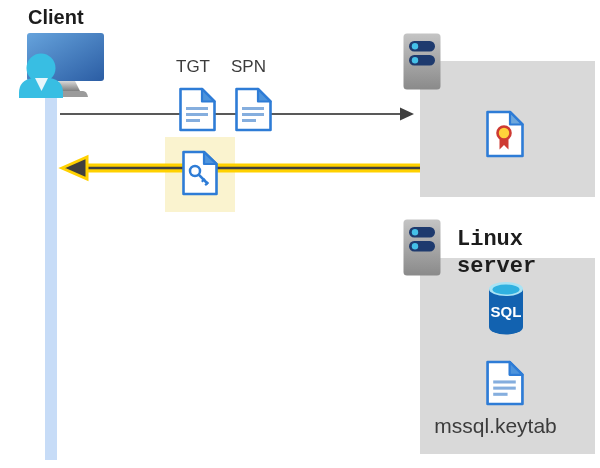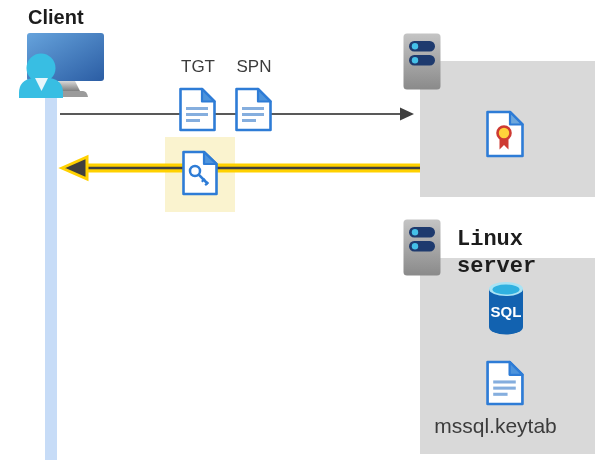--- a/index.html
+++ b/index.html
@@ -8,21 +8,21 @@
   .abs { position:absolute; }
   .z0 { z-index:0; } .z1 { z-index:1; } .z2 { z-index:2; } .z3 { z-index:3; }
 
   .gray-box { background:var(--box-gray,#D9D9D9); }
   .highlight { background:var(--highlight-yellow,#FAF3CF); }
   .lifeline { background:var(--lifeline-blue,#C7DCF7); }
 
   .hdr { font-weight:bold; color:var(--text-dark,#1C1C1C); letter-spacing:0; }
   .client-hdr { font-size:20px; }
   .box-hdr { font-size:22px; line-height:27px; }
-  .ticket-lbl { font-size:17px; color:var(--text-mid,#3C3C3C); text-align:center; }
+  .ticket-lbl { font-size:17px; color:var(--text-mid,#3C3C3C); }
   .file-lbl { font-size:21px; color:var(--text-mid,#3C3C3C); text-align:center; }
 
   svg { display:block; }
   .arrow-layer { pointer-events:none; }
 </style>
 </head>
 <body>
 
 <div class="canvas">
 

